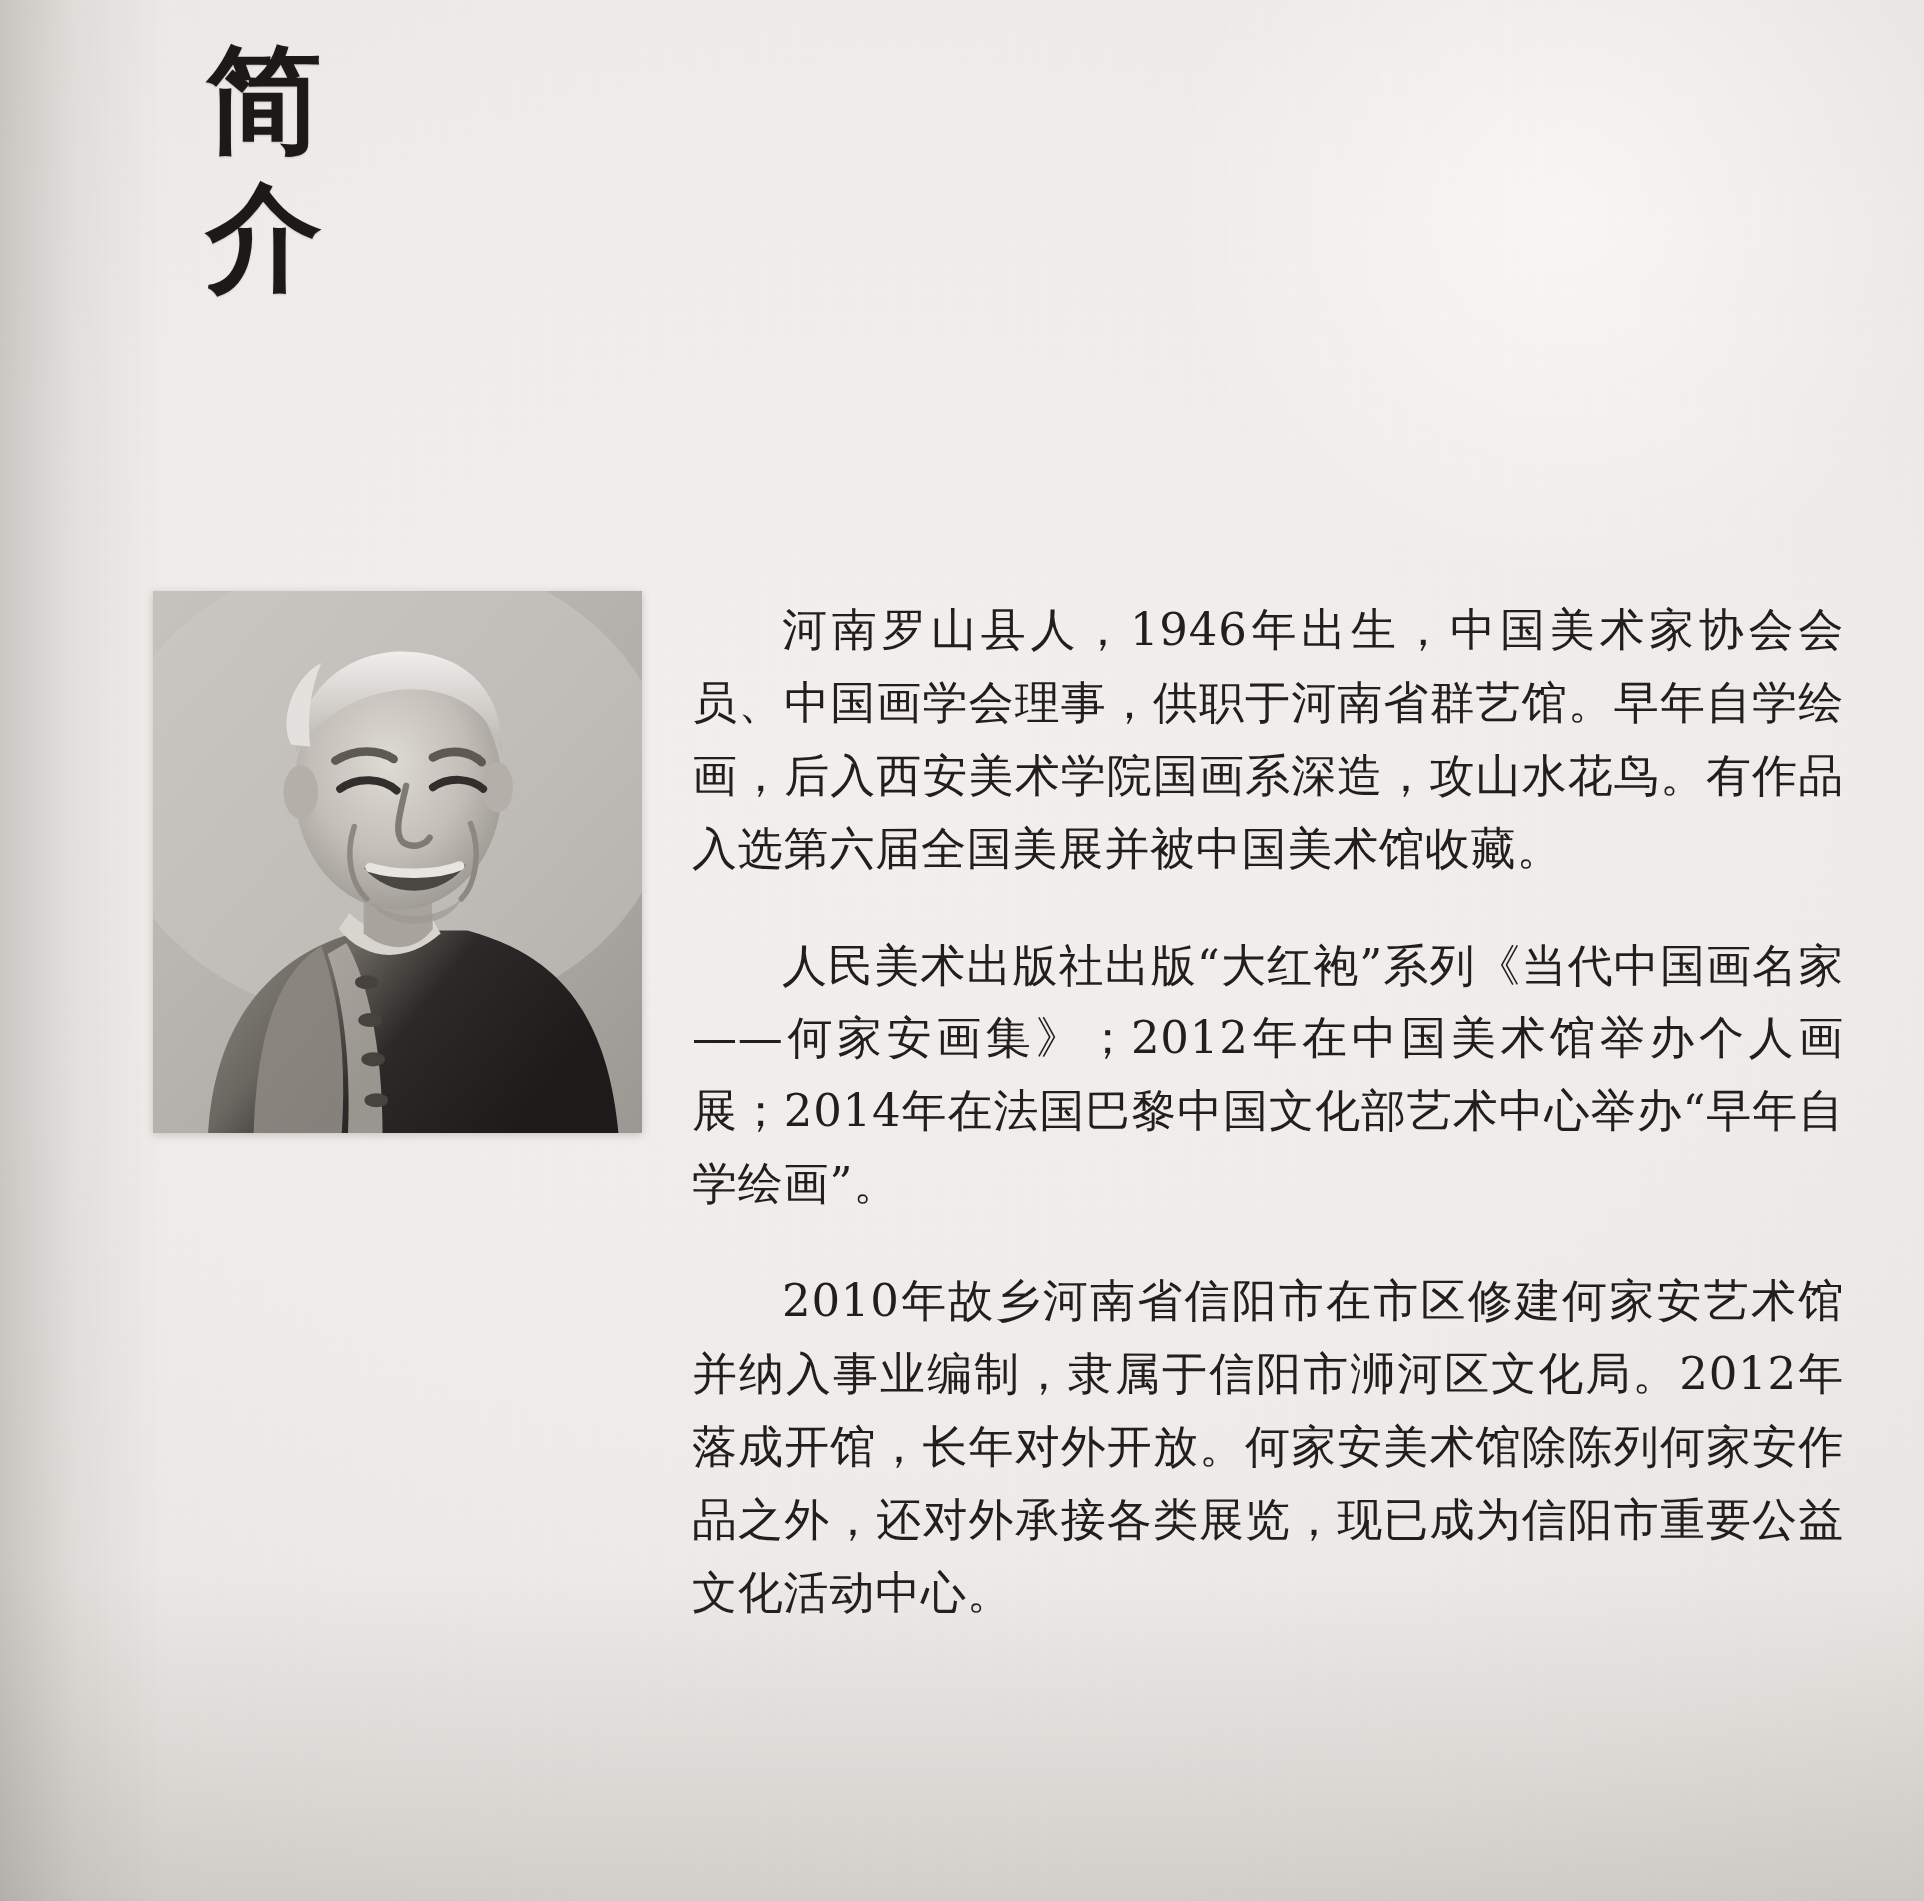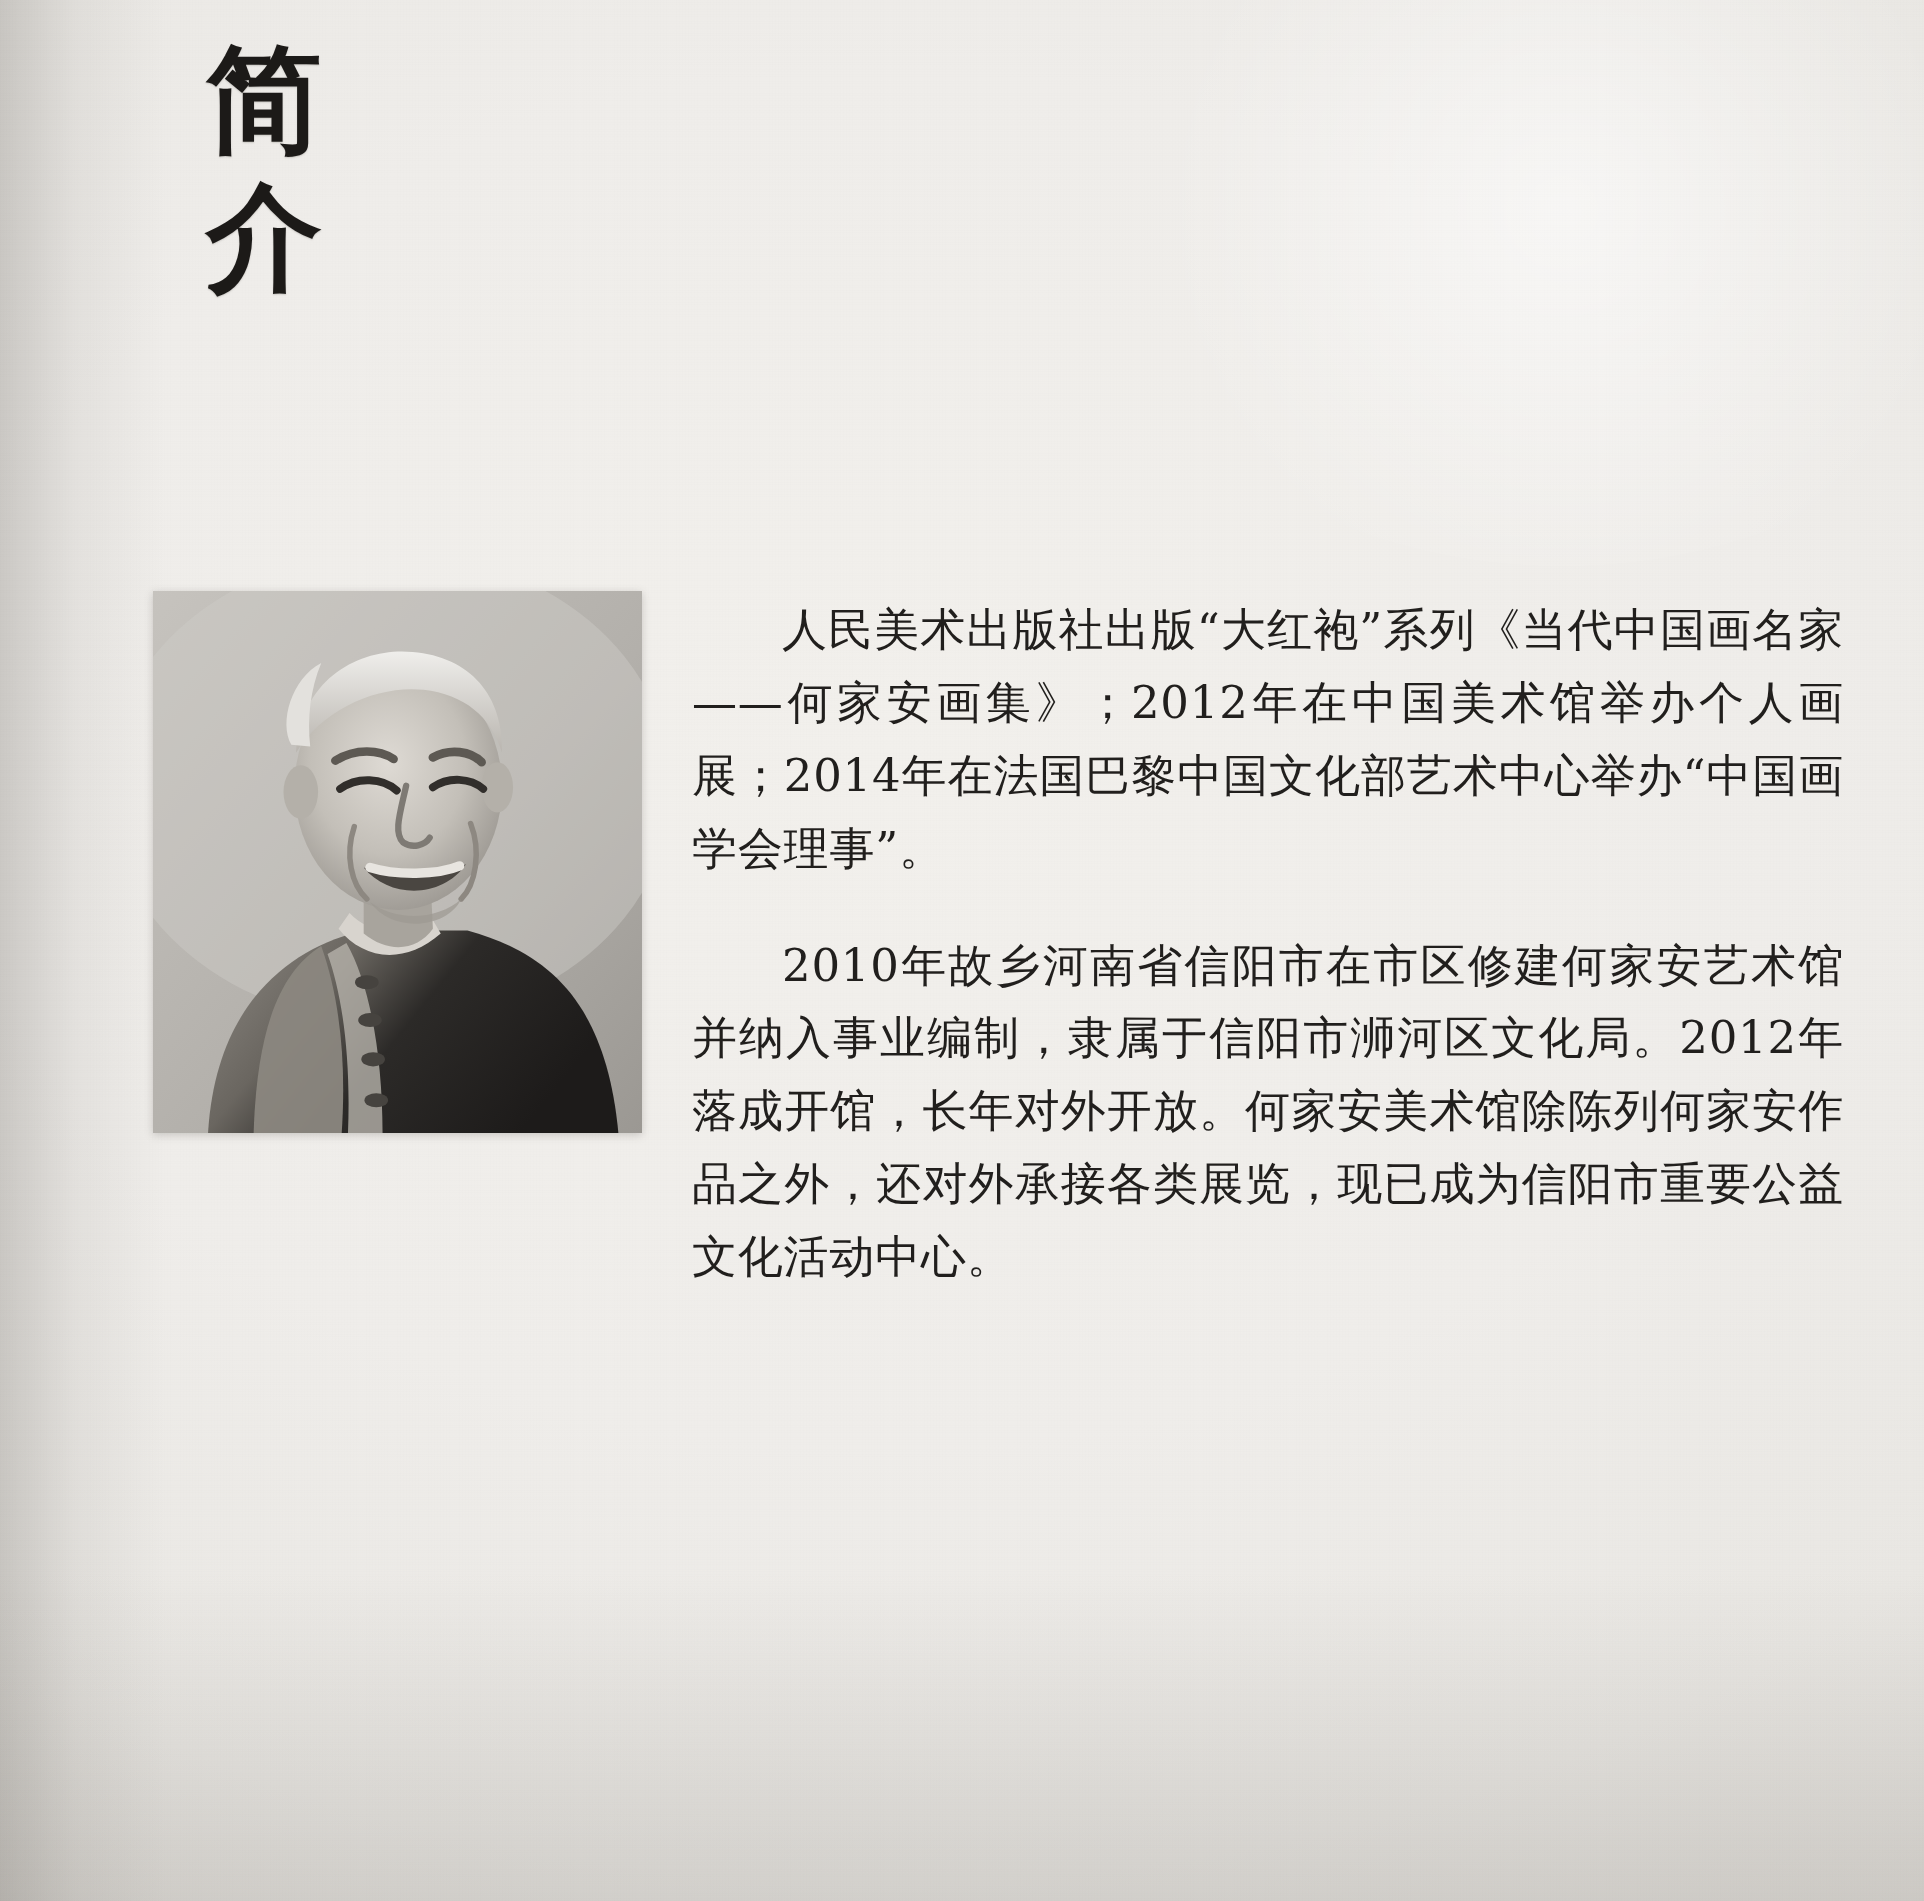--- a/index.html
+++ b/index.html
@@ -194,17 +194,18 @@
       <path d="M276 352 C 308 362, 362 362, 390 350" stroke="#e8e5e0" stroke-width="12" fill="none" stroke-linecap="round"></path>
 
       <path d="M256 300 C 244 336, 252 374, 272 392" stroke="#8d8881" stroke-width="7" fill="none" stroke-linecap="round"></path>
       <path d="M404 296 C 418 332, 410 374, 392 392" stroke="#8d8881" stroke-width="7" fill="none" stroke-linecap="round"></path>
 
       <path d="M276 396 C 310 422, 364 418, 392 392 C 376 428, 306 438, 276 396 Z" fill="#9c9891" opacity="0.7"></path>
     </svg>
   </div>
 
   <div class="bio">
-    <p>人民美术出版社出版“大红袍”系列《当代中国画名家——何家安画集》；2012年在中国美术馆举办个人画展；2014年在法国巴黎中国文化部艺术中心举办“中国画学会理事”。</p>
+    <p>河南罗山县人，1946年出生，中国美术家协会会员、中国画学会理事，供职于河南省群艺馆。早年自学绘画，后入西安美术学院国画系深造，攻山水花鸟。有作品入选第六届全国美展并被中国美术馆收藏。</p>
+    <p>人民美术出版社出版“大红袍”系列《当代中国画名家——何家安画集》；2012年在中国美术馆举办个人画展；2014年在法国巴黎中国文化部艺术中心举办“早年自学绘画”。</p>
     <p>2010年故乡河南省信阳市在市区修建何家安艺术馆并纳入事业编制，隶属于信阳市浉河区文化局。2012年落成开馆，长年对外开放。何家安美术馆除陈列何家安作品之外，还对外承接各类展览，现已成为信阳市重要公益文化活动中心。</p>
   </div>
 </div>
 
 
 </body></html>

